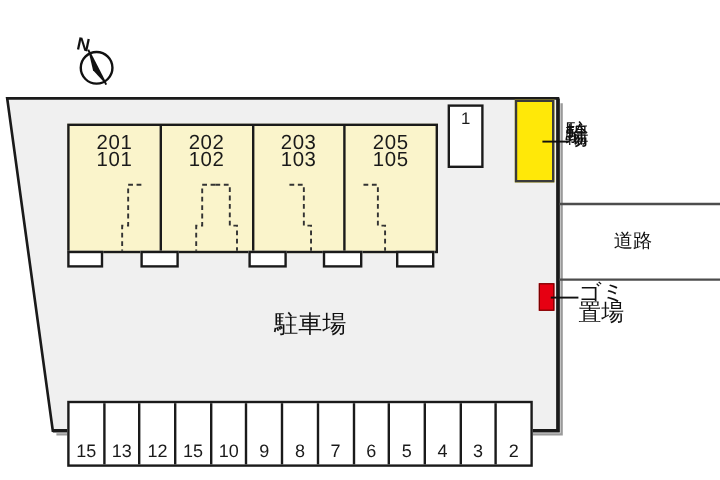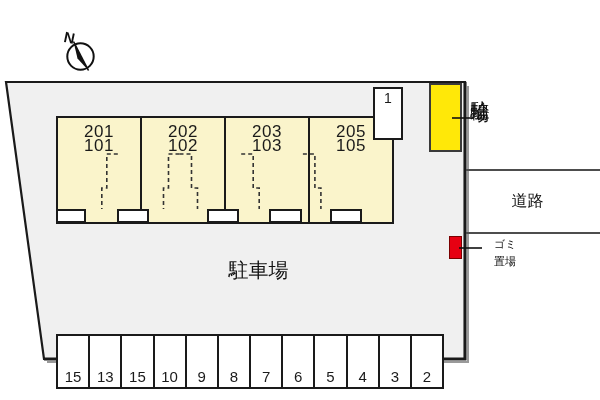--- a/index.html
+++ b/index.html
@@ -1,21 +1,21 @@
 <!DOCTYPE html>
 <html style="--page-bg: #ffffff; --site-fill: #f0f0f0; --outline: #1a1a1a; --unit-fill: #faf4cb; --bicycle-fill: #ffe808; --garbage-fill: #e60012; --road-line: #4d4d4d;"><head>
 <meta charset="utf-8">
 <style>
   html,body{margin:0;padding:0;background:var(--page-bg,#fff);}
   .canvas{position:relative;width:600px;height:400px;overflow:hidden;
           font-family:"Liberation Sans","DejaVu Sans",sans-serif;color:#1a1a1a;}
   .layer{position:absolute;left:0;top:0;width:600px;height:400px;pointer-events:none;}
 
   
-  .building{position:absolute;left:56px;top:116px;width:338px;height:108px;
+  .building{position:absolute;left:56px;top:103px;width:309px;height:108px;
     box-sizing:border-box;background:var(--unit-fill,#faf4cb);
     border:2px solid var(--outline,#1a1a1a);display:flex;justify-content:flex-end;}
   .unit{flex:1;box-sizing:border-box;border-right:2px solid var(--outline,#1a1a1a);
     text-align:center;padding-top:7px;font-size:17px;line-height:13.5px;letter-spacing:.5px;}
   .unit:last-child{border-right:none;}
   .unit span{display:block;}
 
   
   .porch{position:absolute;top:209px;height:14px;box-sizing:border-box;
     background:#fff;border:2px solid var(--outline,#1a1a1a);}
@@ -35,21 +35,21 @@
   .bicycle-box{position:absolute;left:429px;top:83px;width:33px;height:69px;box-sizing:border-box;
     background:var(--bicycle-fill,#ffe808);border:2px solid #3a3a3a;}
   .garbage-box{position:absolute;left:449px;top:236px;width:13px;height:23px;box-sizing:border-box;
     background:var(--garbage-fill,#e60012);border:1px solid #7a0000;}
 
   
   .lbl{position:absolute;font-weight:400;color:#111;}
   .bicycle-label{left:467px;top:85px;writing-mode:vertical-rl;text-orientation:upright;
     font-size:19px;letter-spacing:2px;}
   .road-label{left:500px;top:191px;width:55px;text-align:center;font-size:16px;}
-  .garbage-label{left:482px;top:236px;font-size:11px;line-height:17px;margin-left:12px;}
+  .garbage-label{left:482px;top:236px;font-size:19px;line-height:17px;}
   .garbage-label span{display:block;}
   .parkinglot-label{left:221px;top:257px;width:75px;text-align:center;font-size:20px;}
   .north-label{left:64px;top:29px;font-size:15px;font-weight:bold;transform:rotate(12deg);}
 </style>
 </head>
 <body>
 
 <div class="canvas">
 
   <svg class="layer" viewBox="0 0 600 400">
@@ -102,20 +102,23 @@
   <div class="lbl parkinglot-label">駐車場</div>
 
   <div class="parking-row">
     <div class="pspace">
         <span>15</span>
       </div>
     <div class="pspace">
         <span>13</span>
       </div>
     <div class="pspace">
+        <span>12</span>
+      </div>
+    <div class="pspace">
         <span>15</span>
       </div>
     <div class="pspace">
         <span>10</span>
       </div>
     <div class="pspace">
         <span>9</span>
       </div>
     <div class="pspace">
         <span>8</span>

